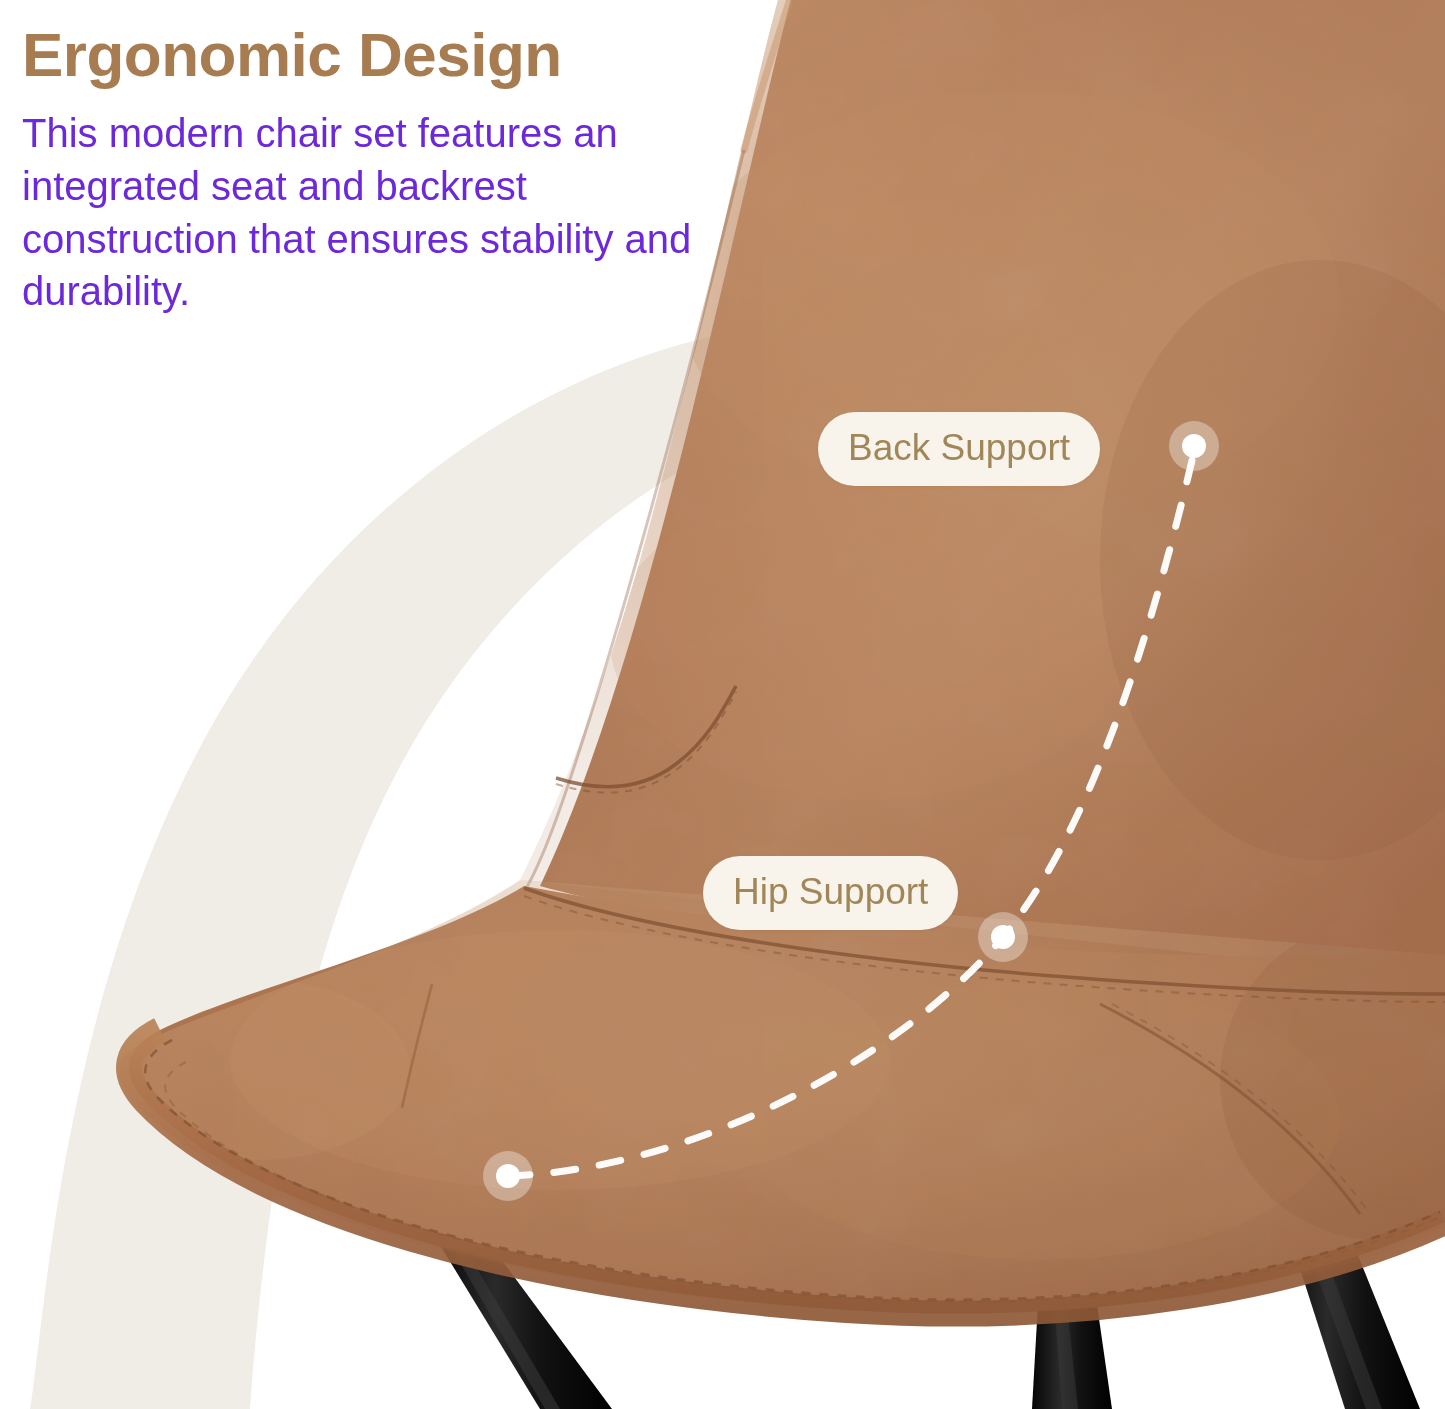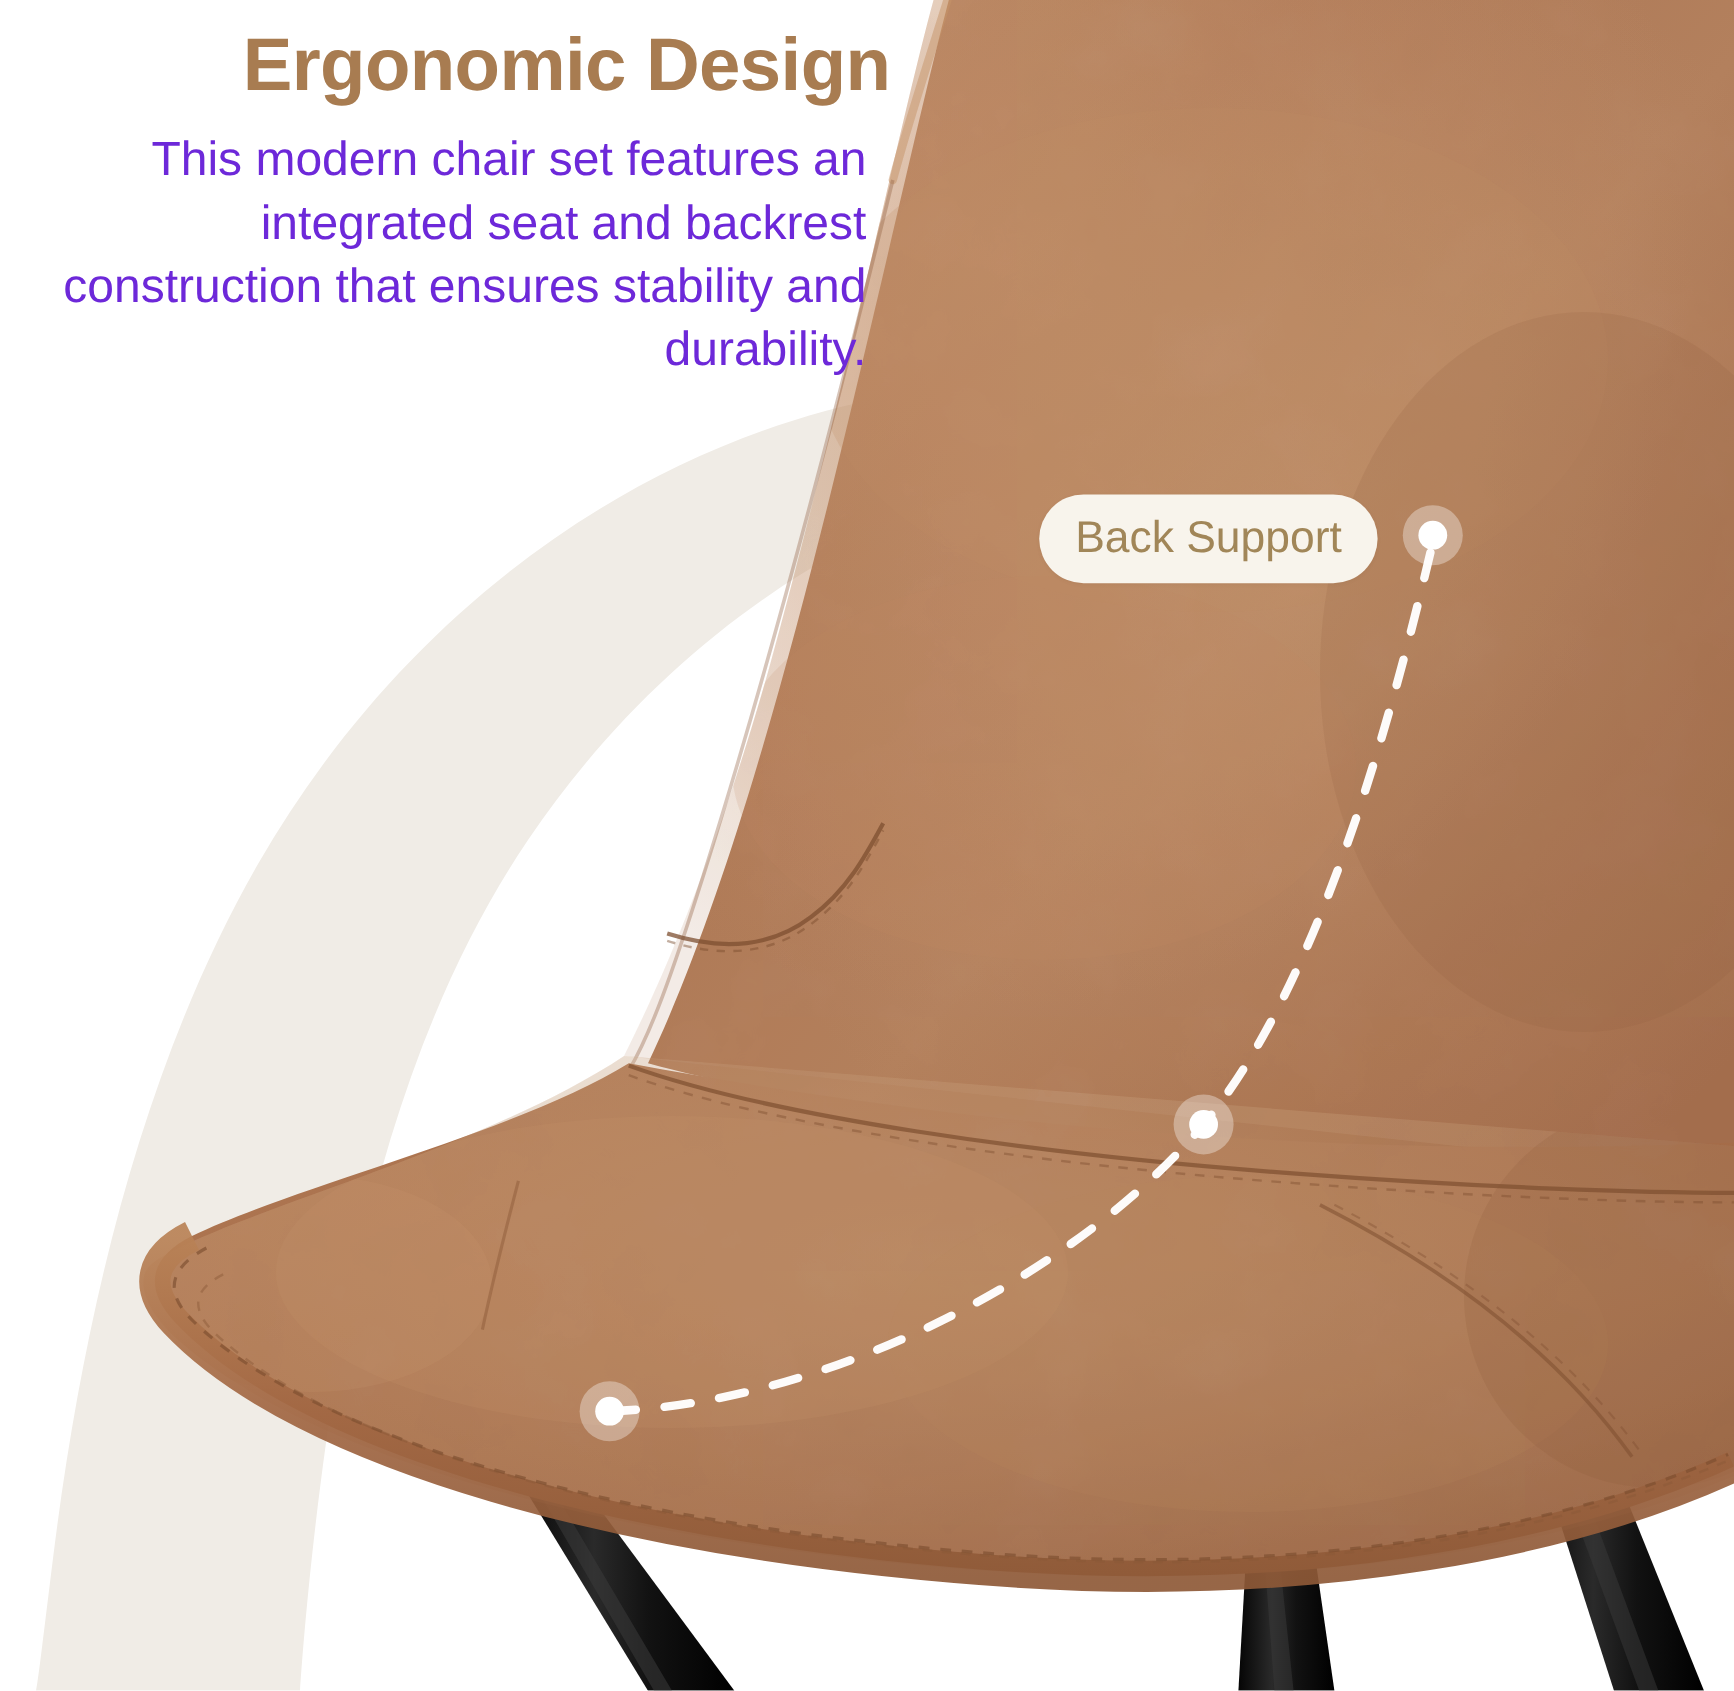--- a/index.html
+++ b/index.html
@@ -8,21 +8,21 @@
     width:1445px; height:1409px;
     font-family:"Liberation Sans", sans-serif;
     overflow:hidden; position:relative;
   }
   #stage { position:absolute; inset:0; width:1445px; height:1409px; background:#ffffff; }
 
   
   #artwork { position:absolute; inset:0; width:1445px; height:1409px; }
 
   
-  .copy { position:absolute; left:22px; top:22px; width:720px; z-index:30;text-align:right; }
+  .copy { position:absolute; left:22px; top:22px; width:720px; z-index:30; }
   .headline {
     font-size:62px; font-weight:bold; letter-spacing:-0.5px;
     color:#a87c51; line-height:1.05; white-space:nowrap;
   }
   .subcopy {
     margin-top:20px; font-size:40px; line-height:1.32;
     color:#6d28d9; font-weight:400; max-width:700px;
   }
 
   
@@ -30,21 +30,21 @@
     position:absolute; z-index:40;
     background:#f8f4ec;
     border-radius:999px;
     color:#a18658;
     font-size:37px;
     line-height:1;
     padding:17px 30px 20px 30px;
     white-space:nowrap;
     box-shadow:0 1px 3px rgba(120,90,60,.10);
   }
-  .pill-back { left:866px; top:412px; }
+  .pill-back { left:818px; top:412px; }
   .pill-hip  { left:703px; top:856px; }
   .pill-legs { left:268px; top:1058px; }
 
   
   .dot { position:absolute; z-index:41; width:50px; height:50px; border-radius:50%;
          background:rgba(255,255,255,0.34); }
   .dot::after {
     content:""; position:absolute; left:50%; top:50%;
     width:24px; height:24px; margin:-12px 0 0 -12px;
     border-radius:50%; background:#ffffff;
@@ -231,18 +231,19 @@
                C1090,832 1150,640 1194,452" fill="none" stroke="#ffffff" stroke-width="7" stroke-linecap="round" stroke-dasharray="22 24" opacity="0.97"></path>
     </g>
   </svg>
 
   <div class="copy">
     <div class="headline">Ergonomic Design</div>
     <div class="subcopy">This modern chair set features an integrated seat and backrest construction that ensures stability and durability.</div>
   </div>
 
   <div class="pill pill-back">Back Support</div>
+  <div class="pill pill-hip">Hip Support</div>
 
   <div class="dot dot-back"></div>
   <div class="dot dot-hip"></div>
   <div class="dot dot-legs"></div>
 
 </div>
 
 </body></html>

